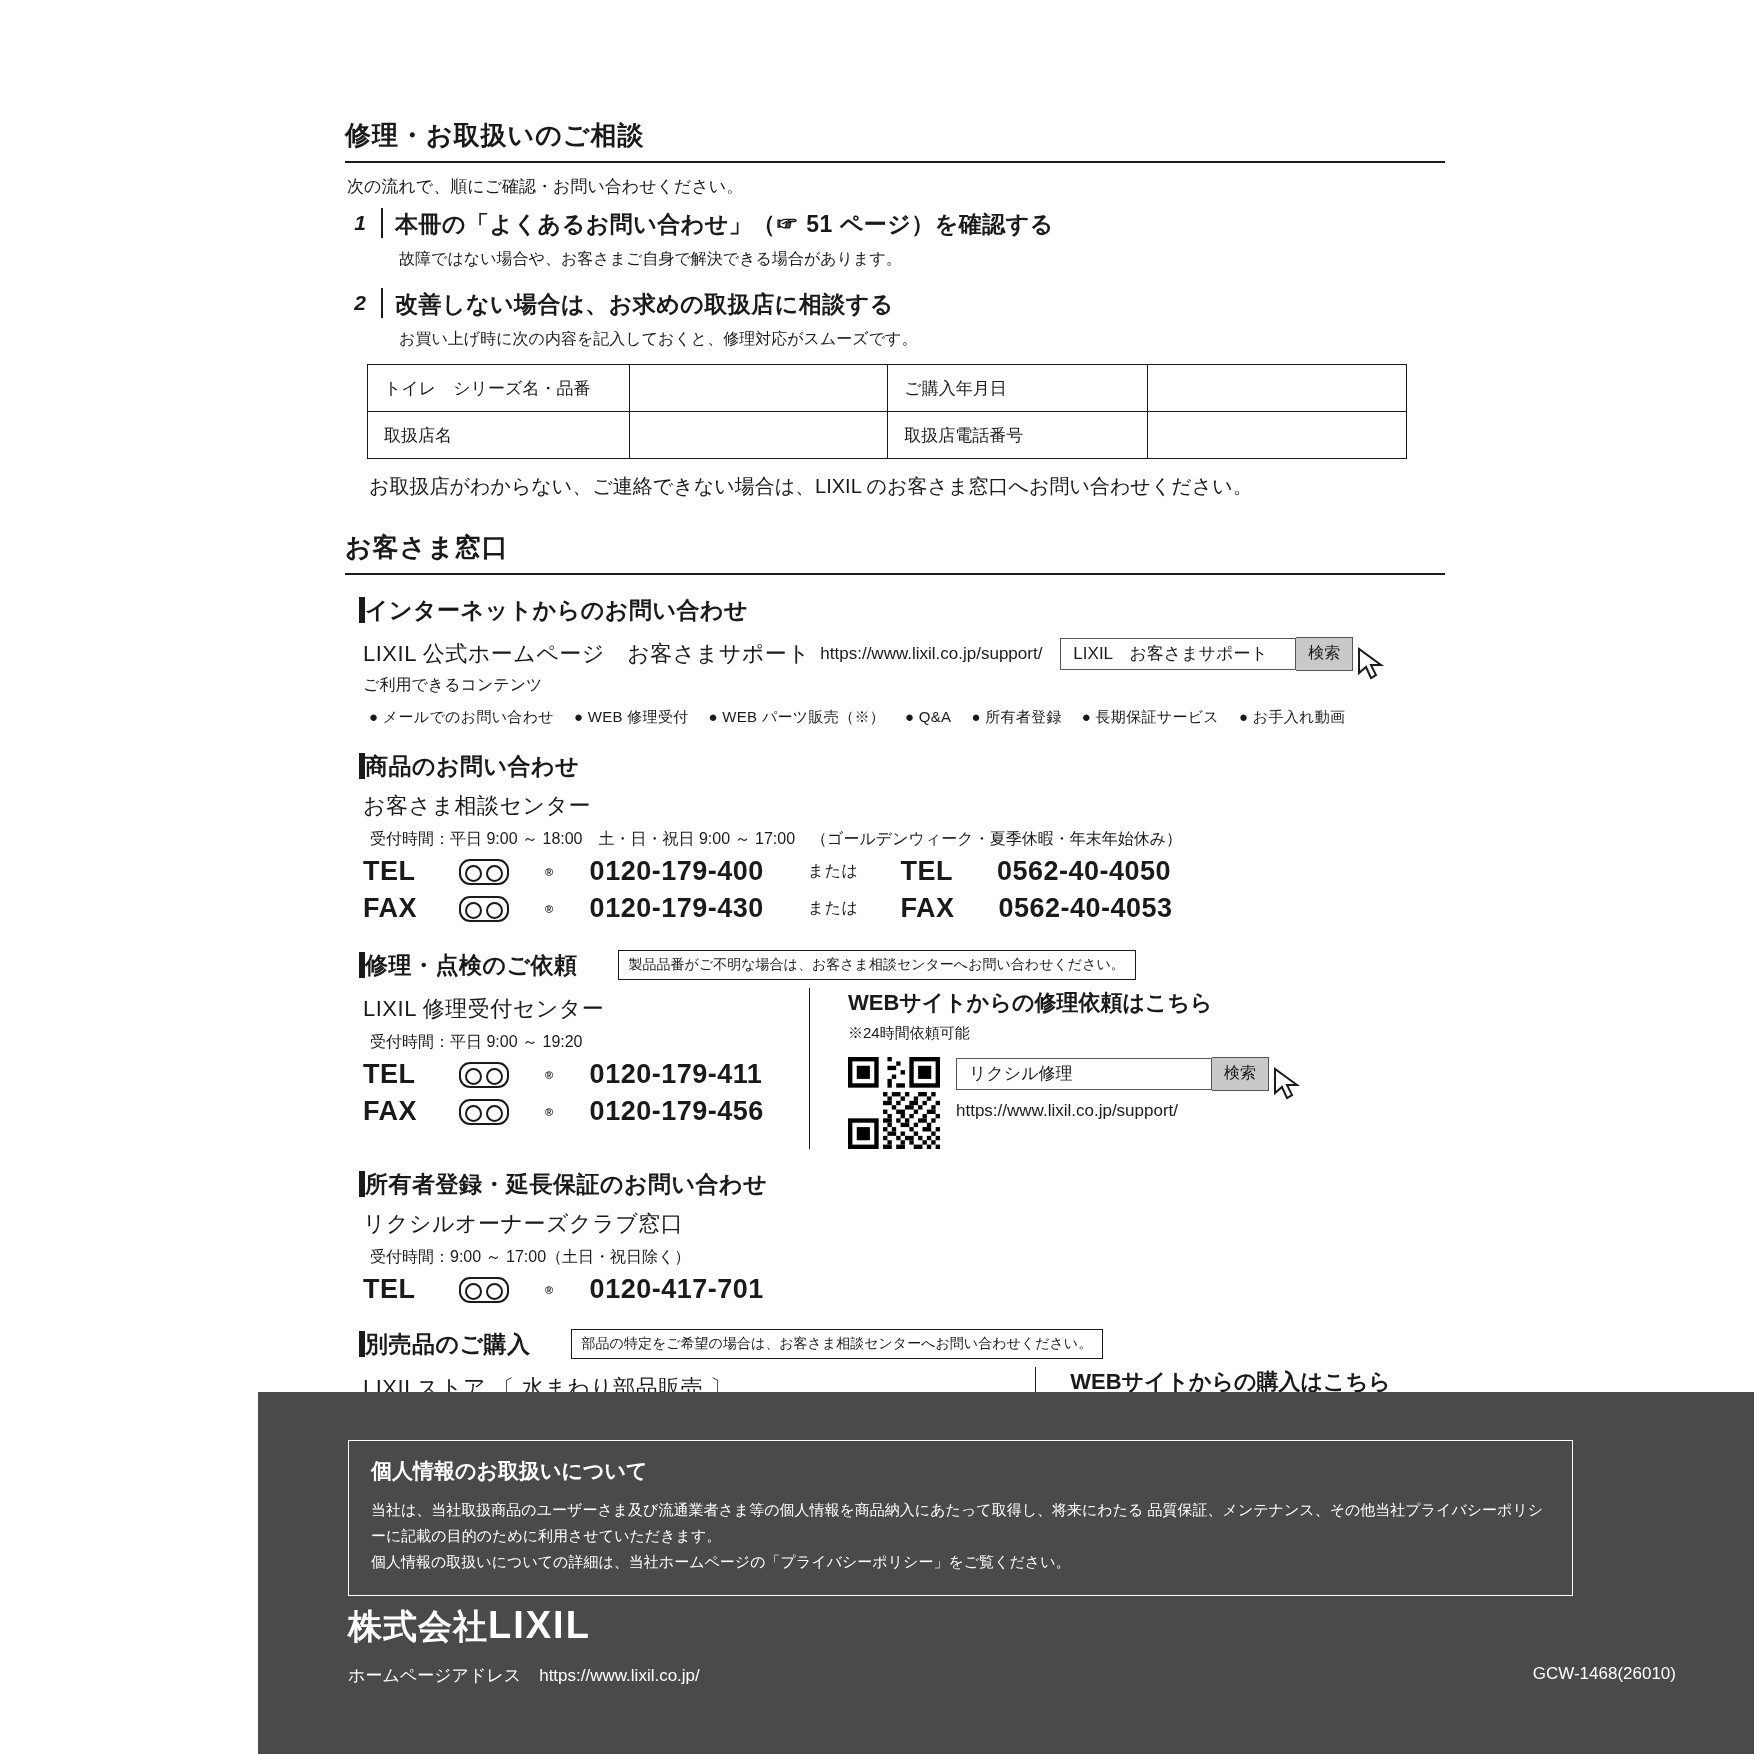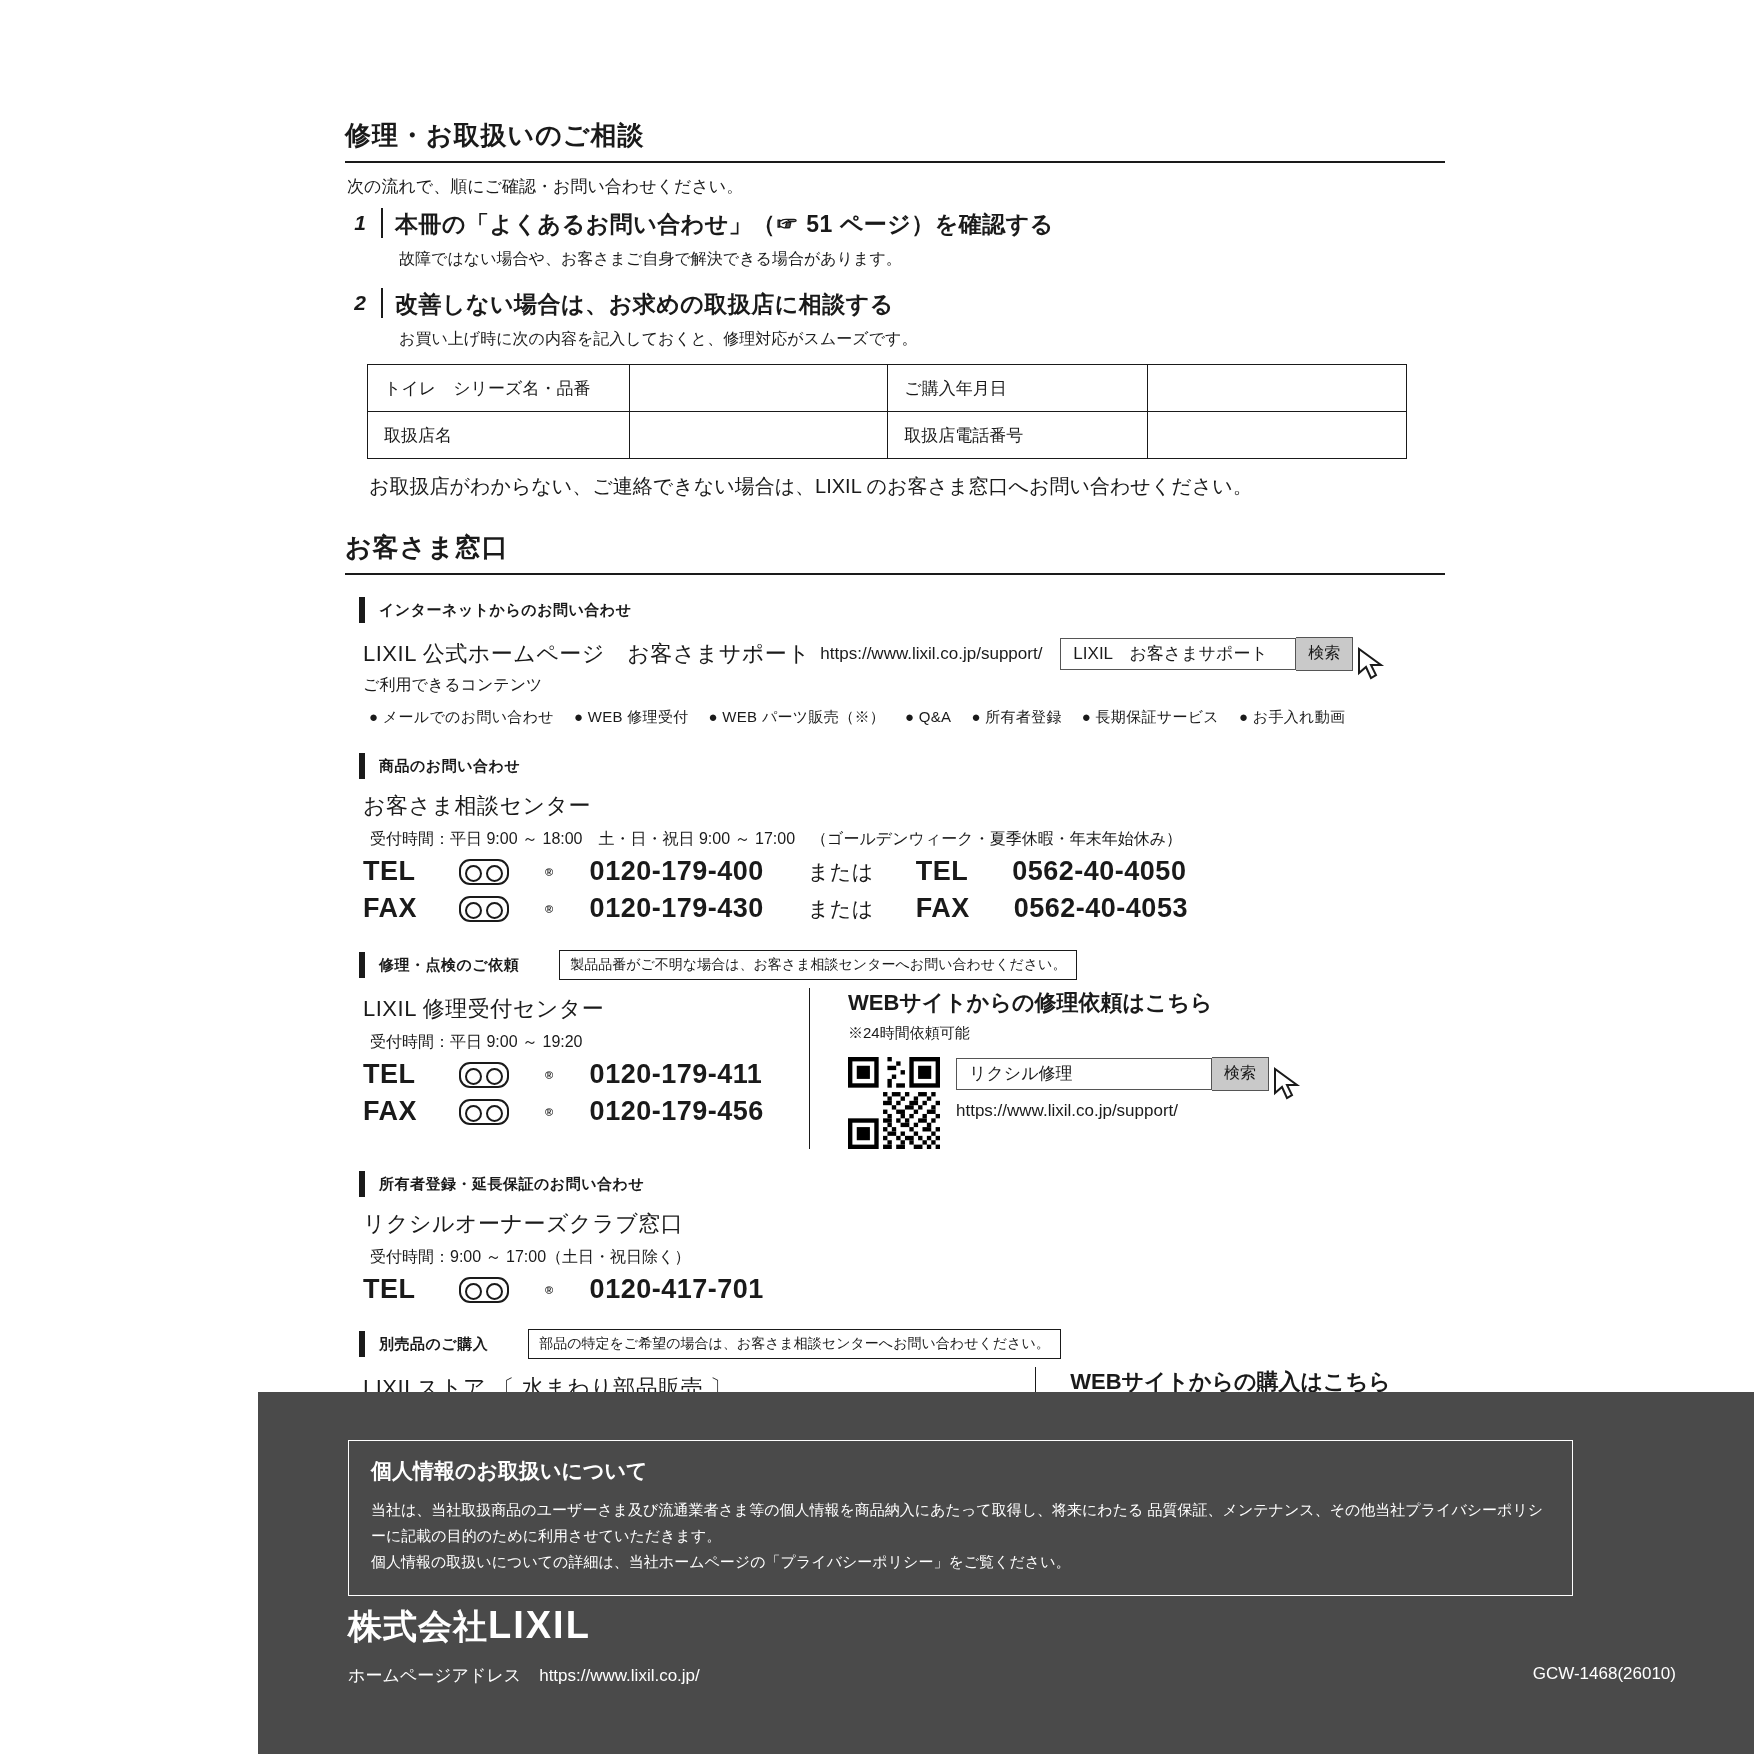--- a/index.html
+++ b/index.html
@@ -91,23 +91,22 @@
   td.blank { width: 250px; }
 
   .note-small {
     font-size: 20px;
     margin: 14px 0 0 24px;
   }
 
   
   .block { margin-left: 14px; position: relative; }
   .blk-title {
-    font-size: 15px;
+    font-size: 23px;
     font-weight: bold;
-    padding-left: 14px;
     border-left: 6px solid #1a1a1a;
     line-height: 26px;
     letter-spacing: 0.5px;
     display: inline-block;
   }
   .blk-row { display: flex; align-items: center; }
   .callout {
     border: 1px solid #1a1a1a;
     font-size: 14px;
     padding: 5px 10px;
@@ -150,21 +149,21 @@
     top: 4px;
     width: 13px; height: 13px;
     border: 2px solid #1a1a1a;
     border-radius: 50%;
     background: #fff;
   }
   .ff::before { left: 4px; }
   .ff::after  { right: 4px; }
   .ff-sup { font-size: 11px; vertical-align: sub; margin-right: 4px; }
   .tel-num { margin-right: 10px; }
-  .tel-or { font-size: 21px; font-weight: normal; margin: 0 10px 0 2px; }
+  .tel-or { font-size: 16px; font-weight: normal; margin: 0 10px 0 2px; }
   .tel-alt { font-weight: bold; }
 
   
   .searchbox {
     display: inline-flex;
     align-items: center;
   }
   .search-field {
     border: 1px solid #555;
     background: #fff;

